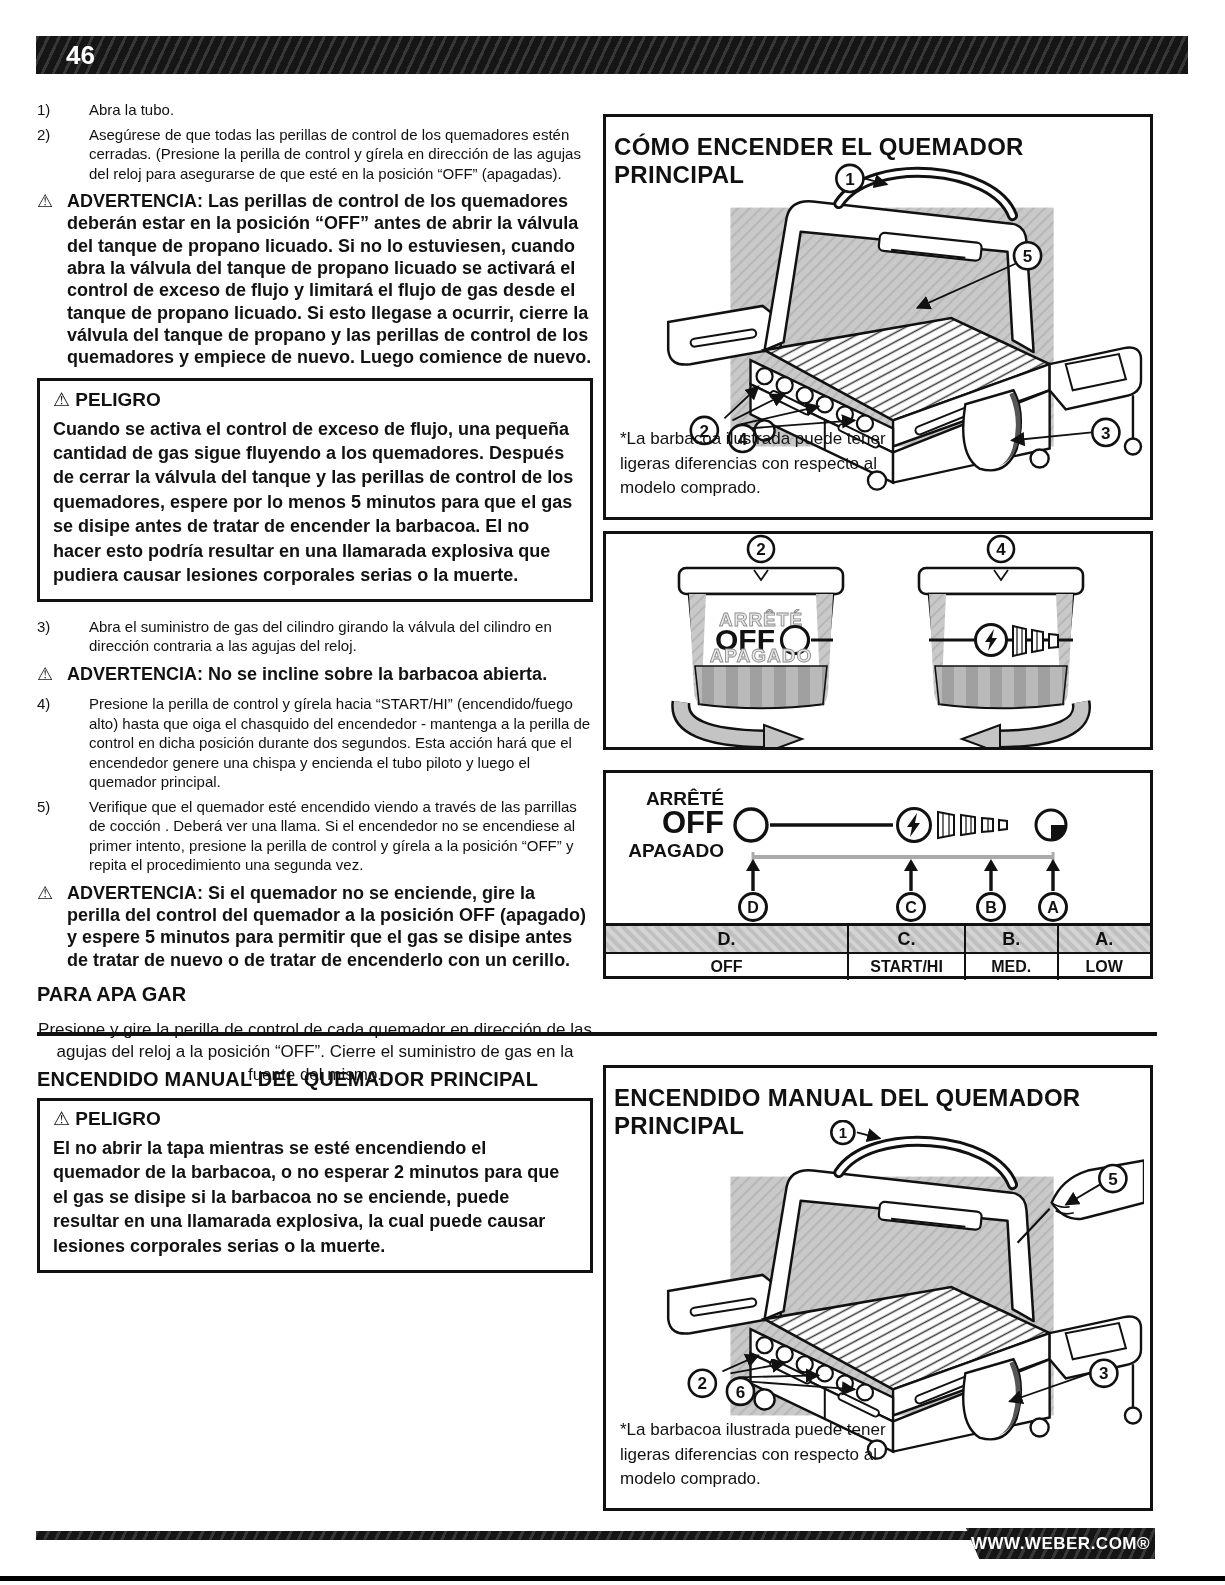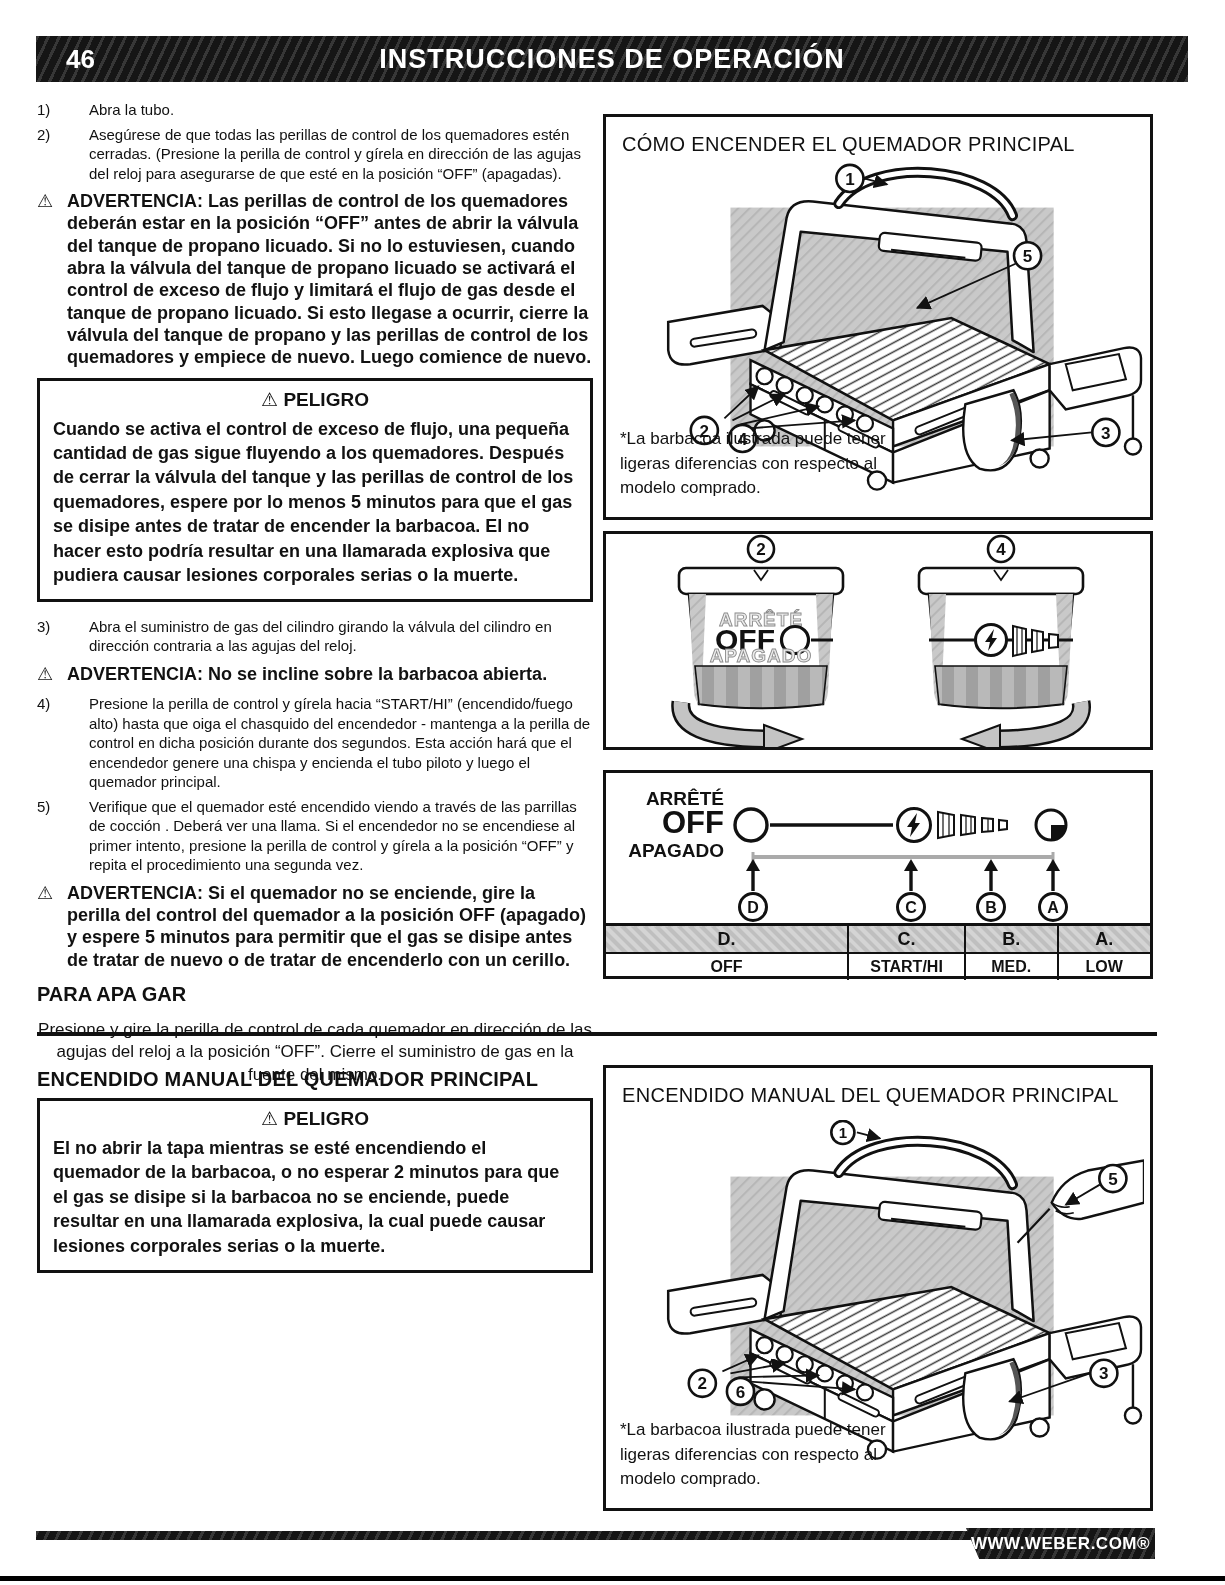--- a/index.html
+++ b/index.html
@@ -5,43 +5,43 @@
   html,body{margin:0;padding:0;}
   body{
     width:1225px;height:1585px;position:relative;background:#fff;color:#111;
     font-family:"Liberation Sans","DejaVu Sans",sans-serif;
   }
   .hatch-dark{
     background-color:#151515;
     background-image:repeating-linear-gradient(115deg, rgba(110,110,110,.38) 0 3px, transparent 3px 10px);
   }
   
-  .header-bar{position:absolute;left:36px;top:36px;width:1152px;height:46px;display:flex;align-items:center;}
+  .header-bar{position:absolute;left:36px;top:36px;width:1152px;height:38px;display:flex;align-items:center;}
   .page-num{color:#fff;font-weight:bold;font-size:26px;margin-left:30px;position:relative;z-index:2;}
   .header-title{position:absolute;left:0;right:0;text-align:center;color:#fff;font-weight:bold;font-size:27px;letter-spacing:1px;}
   
   .left-col{position:absolute;left:37px;top:100px;width:556px;}
   .step{display:flex;font-size:15px;line-height:1.3;margin-bottom:5px;}
   .snum{width:52px;flex:none;}
   .stext{flex:1;}
   .warn{display:flex;font-size:18px;font-weight:bold;line-height:1.24;margin:7px 0 9px;}
   .wic{width:30px;flex:none;font-size:18px;}
   .wtext{flex:1;}
   .danger-box{border:3px solid #111;padding:7px 13px 11px;margin:8px 0 15px;}
-  .danger-title{text-align:center;font-weight:bold;font-size:19px;margin-bottom:6px;}
+  .danger-title{text-align:left;font-weight:bold;font-size:19px;margin-bottom:6px;}
   .danger-body{font-weight:bold;font-size:18px;line-height:1.36;}
   .subhead{font-weight:bold;font-size:20px;margin:12px 0 13px;}
   .bodytext{font-size:17px;line-height:1.32;text-align:center;}
   
   .rbox{position:absolute;left:603px;width:550px;border:3px solid #111;background:#fff;box-sizing:border-box;}
   #box-lighting{top:114px;height:406px;}
   #box-knobs{top:531px;height:219px;}
   #box-scale{top:770px;height:209px;}
   #box-manual{top:1065px;height:446px;}
-  .rbox-title{font-weight:normal;font-size:20px;letter-spacing:.3px;margin:16px 0 0 16px;}
+  .rbox-title{font-weight:bold;font-size:24px;letter-spacing:.3px;margin:16px 0 0 8px;}
   .grill-svg{position:absolute;left:6px;width:532px;height:342px;}
   #box-lighting .grill-svg{top:34px;}
   #box-manual .grill-svg{top:52px;}
   .footnote{position:absolute;left:14px;bottom:16px;width:312px;font-weight:normal;font-size:17px;line-height:1.45;background:transparent;}
   
   .scale-table{width:100%;border-collapse:collapse;border-top:3px solid #111;font-weight:bold;table-layout:fixed;}
   .scale-table th,.scale-table td{text-align:center;padding:0;border-left:2px solid #111;}
   .scale-table th:first-child,.scale-table td:first-child{border-left:none;}
   .scale-table th{height:26px;font-size:18px;background-image:repeating-linear-gradient(45deg,#d4d4d4 0 4px,#bfbfbf 4px 8px);}
   .scale-table td{height:26px;font-size:16px;border-top:2px solid #111;}
@@ -113,21 +113,20 @@
         <circle cx="519" cy="294" r="8" stroke-width="2.4"></circle>
       </g>
     </symbol>
   </defs>
 </svg>
 
 <div class="page">
 
   <div class="header-bar hatch-dark">
     <span class="page-num">46</span>
-    <span class="header-title">INSTRUCCIONES DE OPERACIÓN</span>
   </div>
 
   <div class="left-col">
     <div class="step">
       <span class="snum">1)</span>
       <span class="stext">Abra la tubo.</span>
     </div>
     <div class="step">
       <span class="snum">2)</span>
       <span class="stext">Asegúrese de que todas las perillas de control de los quemadores estén cerradas. (Presione la perilla de control y gírela en dirección de las agujas del reloj para asegurarse de que esté en la posición “OFF” (apagadas).</span>

